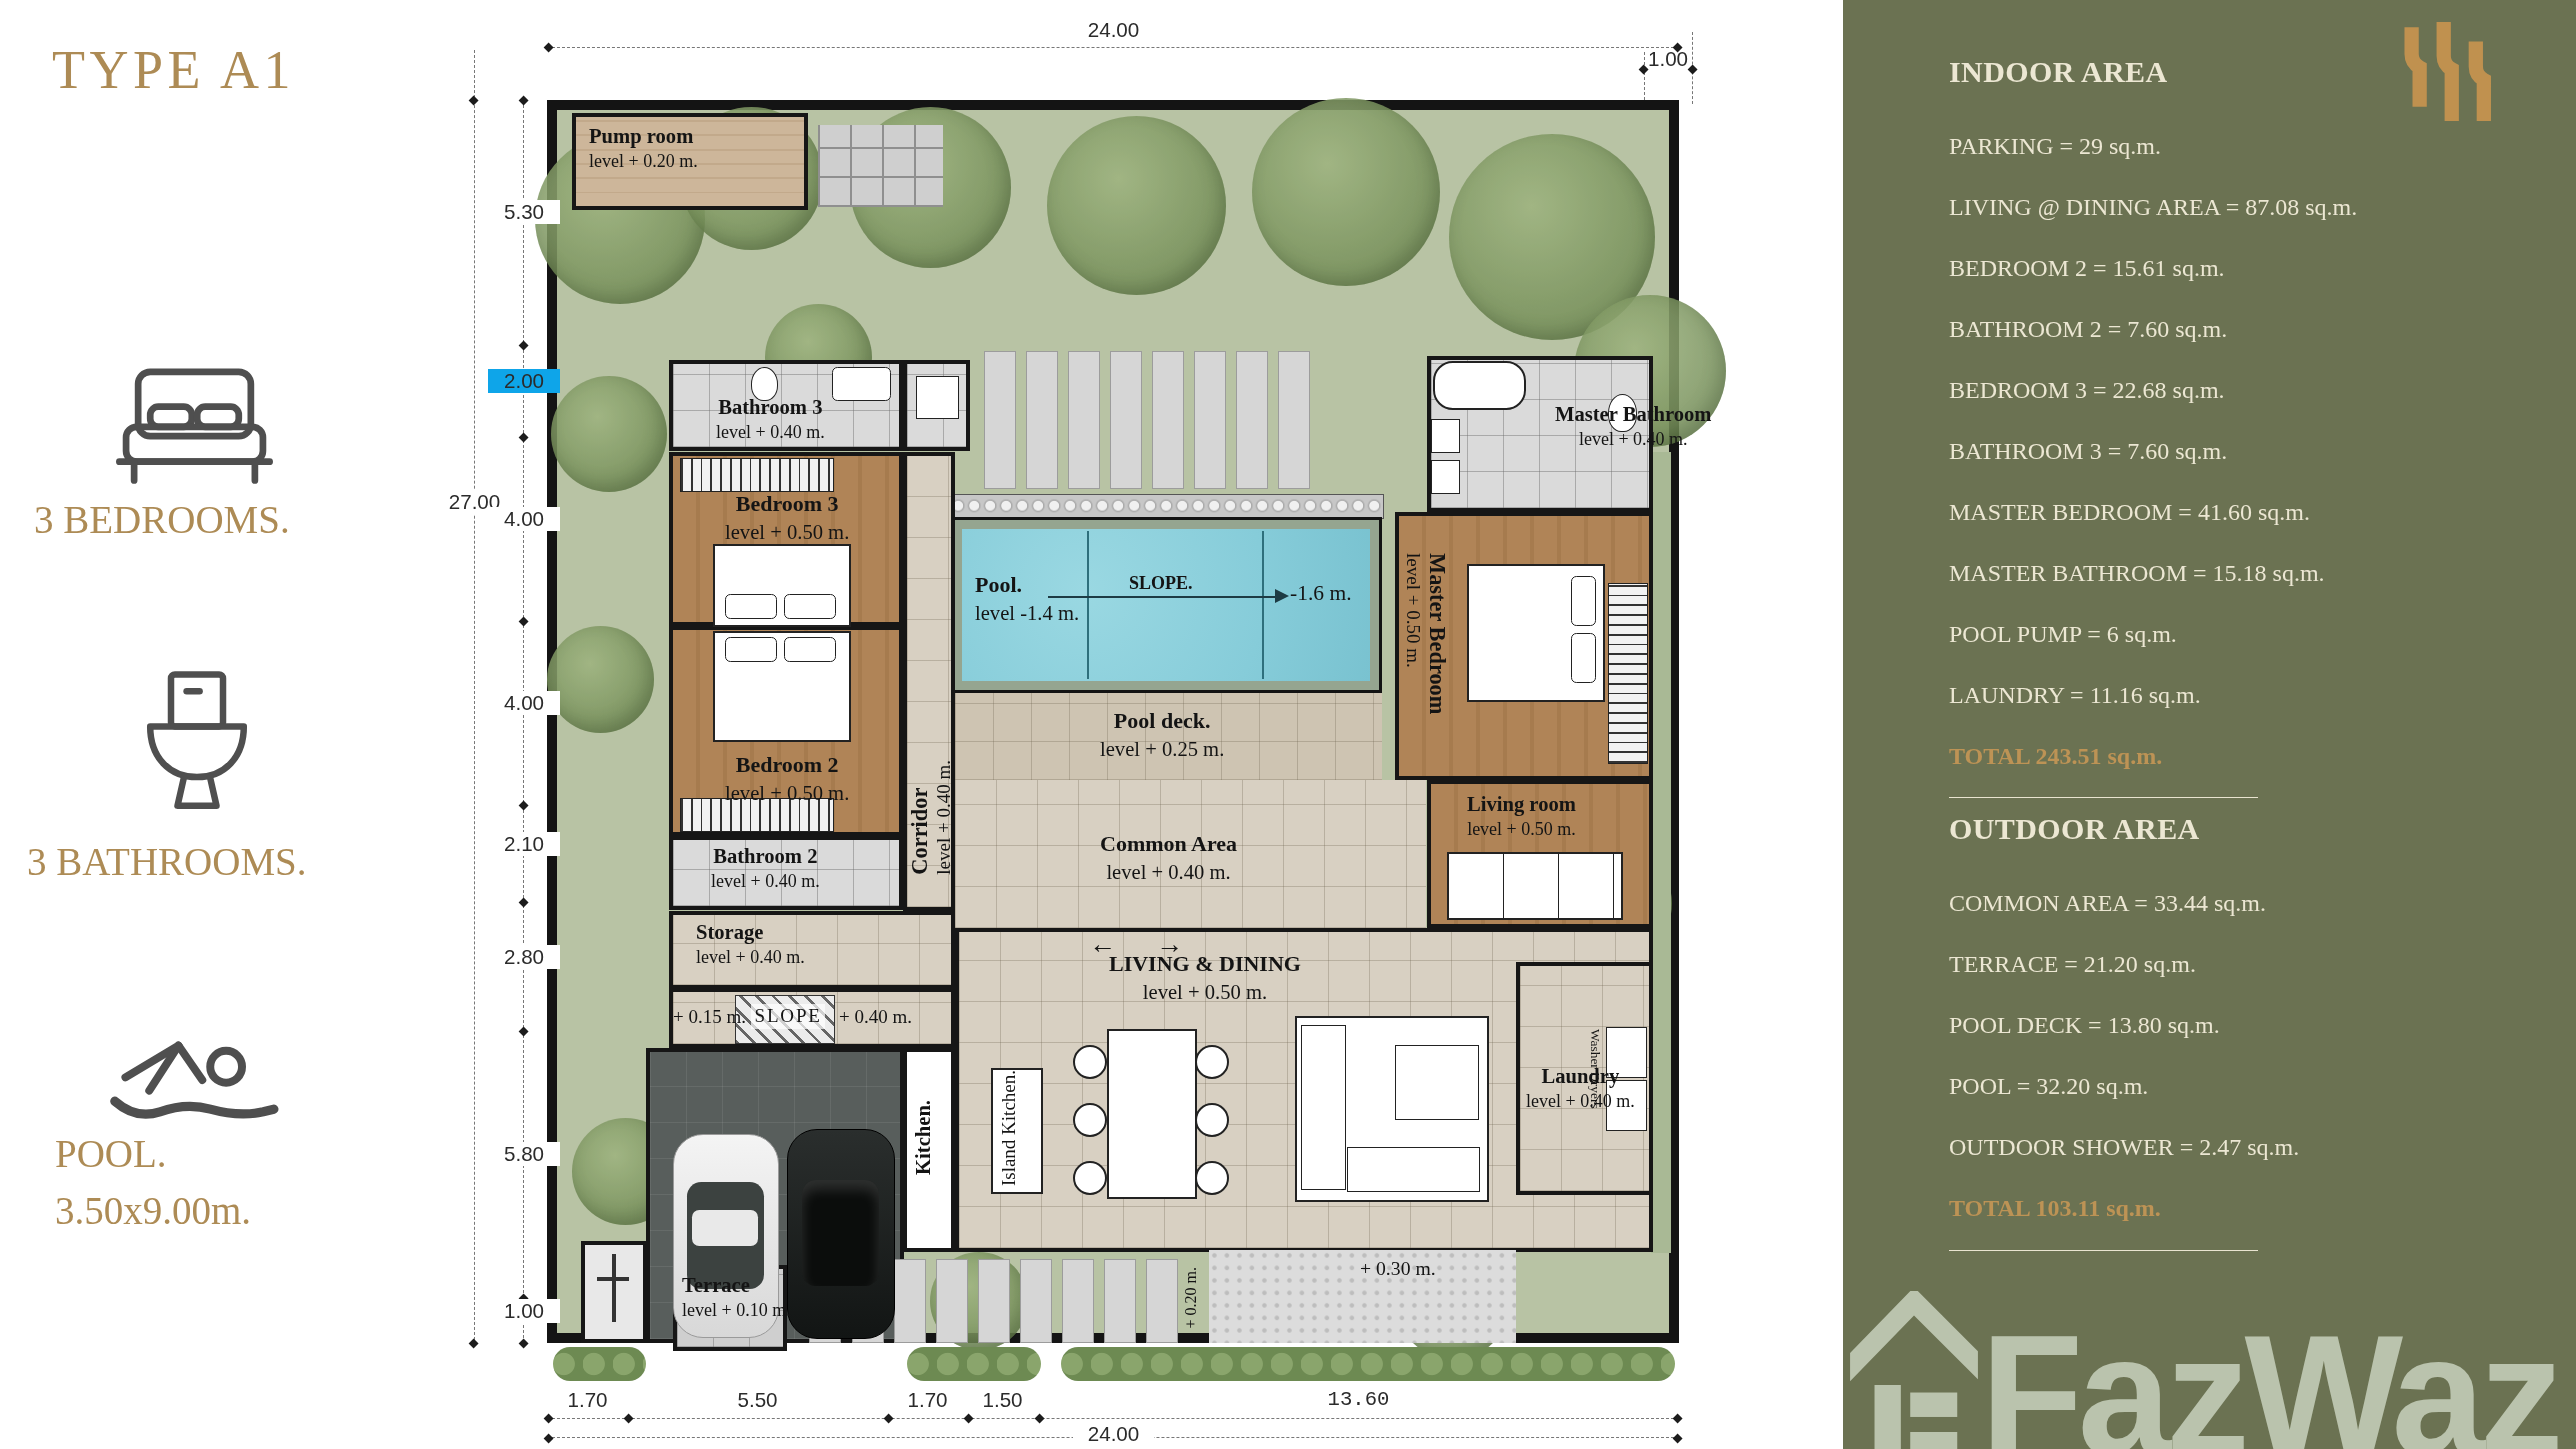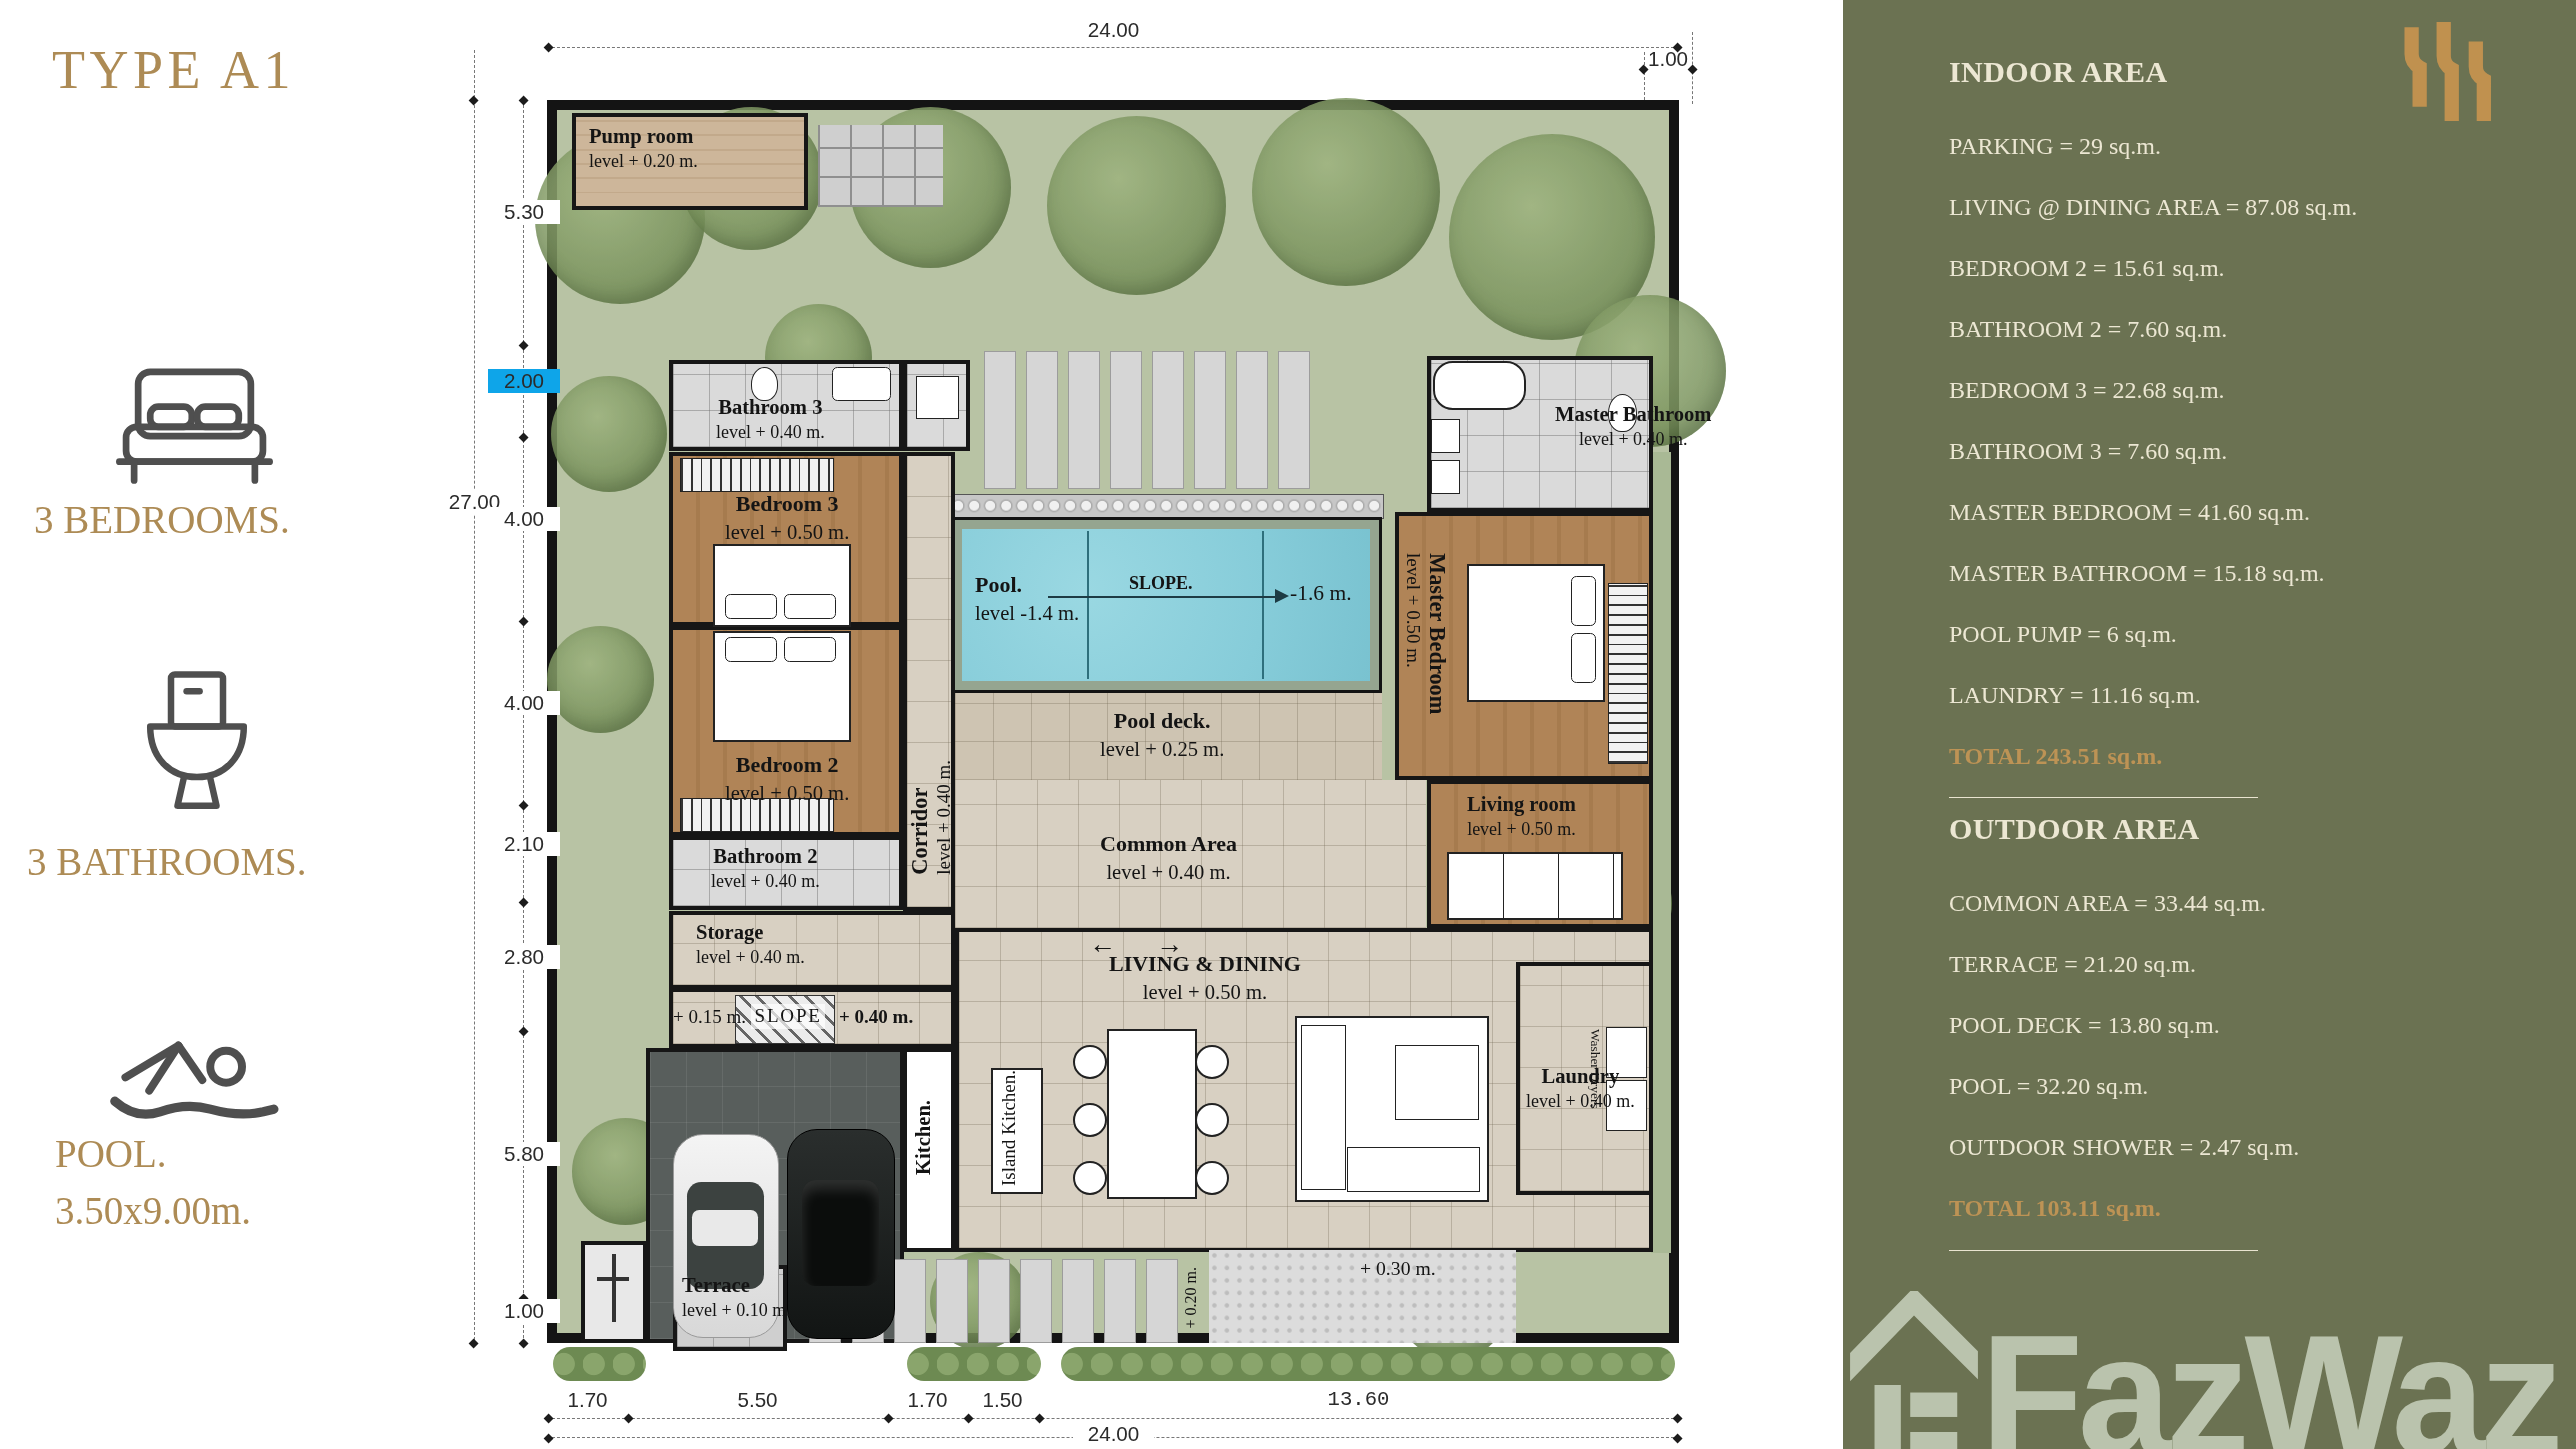--- a/index.html
+++ b/index.html
@@ -222,21 +222,21 @@
   </div>
 
   <div class="room beige" style="left:669px;top:988px;width:286px;height:60px;"></div>
   <div class="ramp" style="left:735px;top:995px;width:98px;height:47px;"></div>
   <div class="rl" style="left:751px;top:1004px;">
       <span style="font-size:19px;letter-spacing:1.8px;background:rgba(255,255,255,.7);padding:0 3.6px;">SLOPE</span>
     </div>
   <div class="rl" style="left:673px;top:1005px;">
       <span style="font-size:19px">+ 0.15 m.</span>
     </div>
-  <div class="rl" style="left:839px;top:1005px;font-weight:bold;">
+  <div class="rl" style="left:839px;top:1005px;">
       <span style="font-size:19px">+ 0.40 m.</span>
     </div>
 
   <div class="room dark" style="left:646px;top:1048px;width:258px;height:295px;"></div>
   <div class="abs" style="left:673px;top:1134px;width:104px;height:202px;background:linear-gradient(#f4f4f4,#d8d8d8);border-radius:30px;border:1.8px solid #9a9a9a;z-index:4;">
     <div class="abs" style="left:12.5px;top:47px;width:77px;height:107px;background:#3c4240;border-radius:14.3px;"></div>
     <div class="abs" style="left:18px;top:75px;width:66px;height:36px;background:#e9e9e9;border-radius:7.2px;"></div>
   </div>
   <div class="abs" style="left:787px;top:1129px;width:106px;height:208px;background:linear-gradient(#2a2e2d,#121514);border-radius:30px;border:1.8px solid #000;z-index:4;">
     <div class="abs" style="left:14.3px;top:50px;width:77px;height:106px;background:#0b0d0c;border-radius:14.3px;box-shadow:inset 0 9px 12.5px rgba(255,255,255,.15);"></div>

